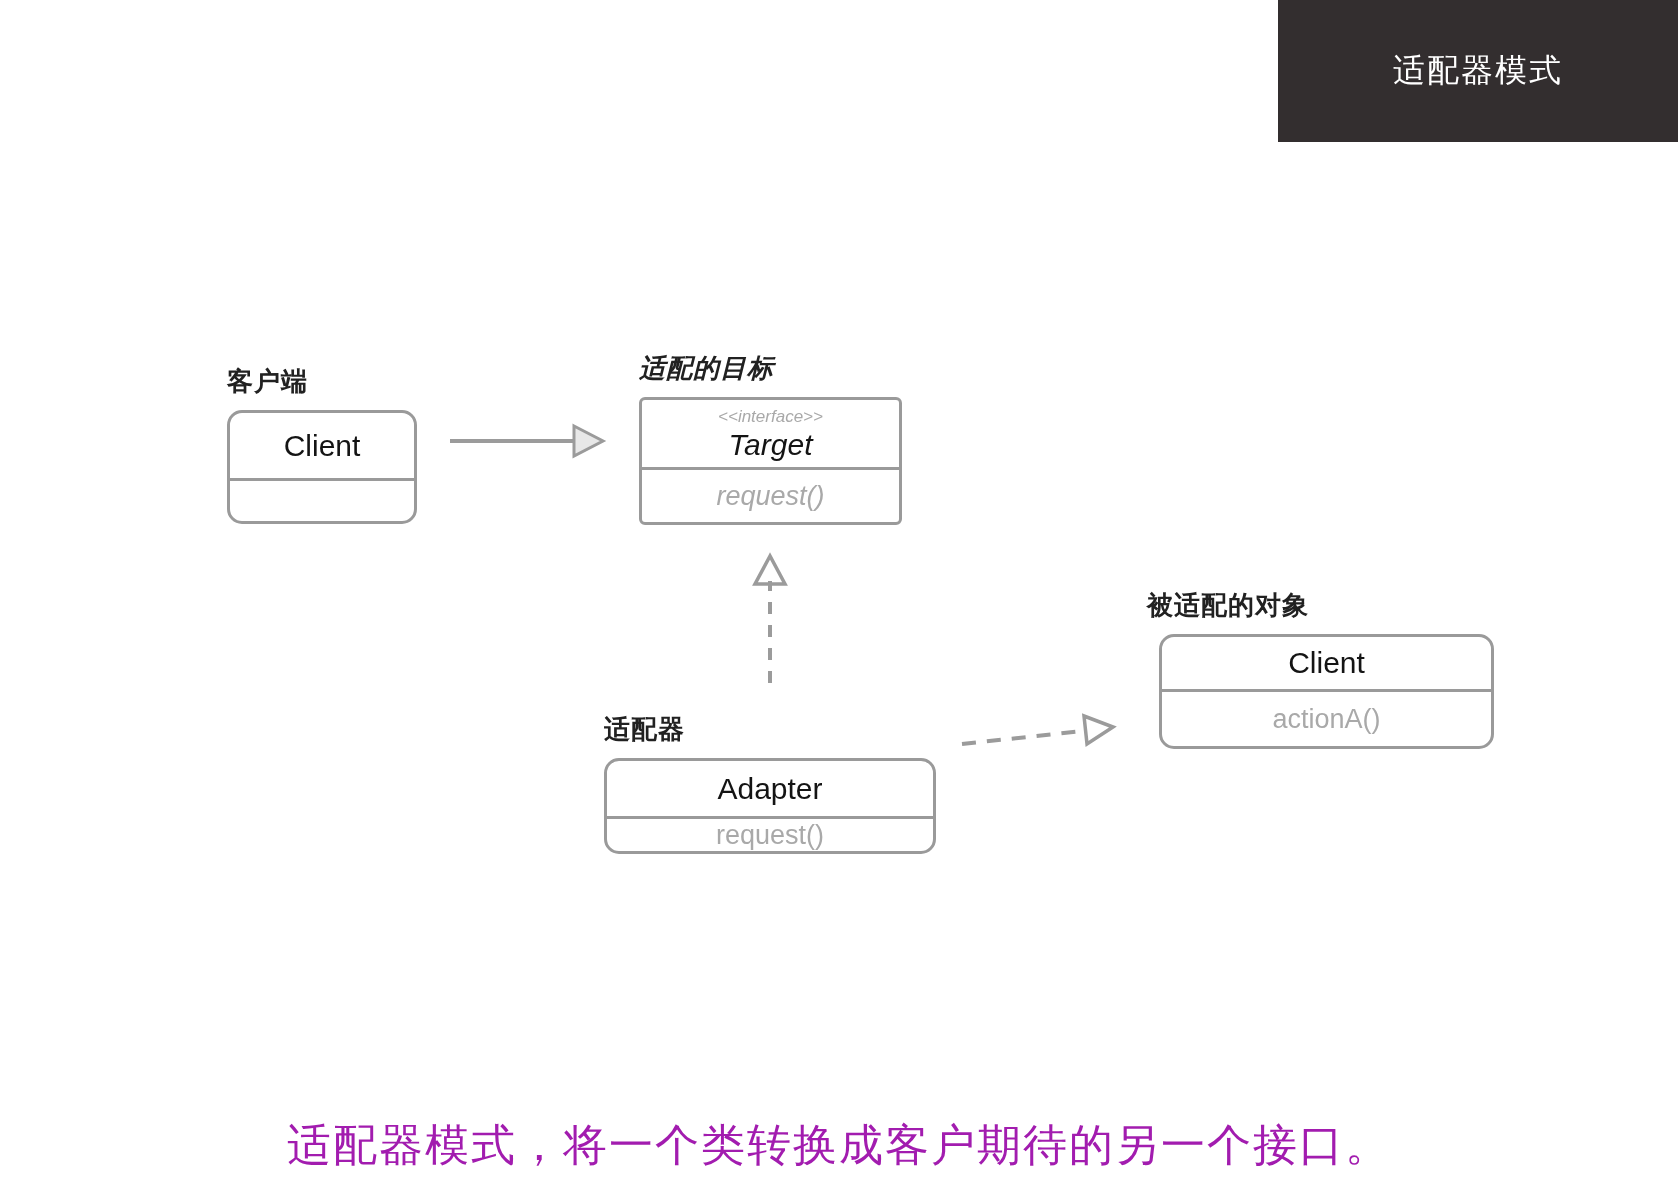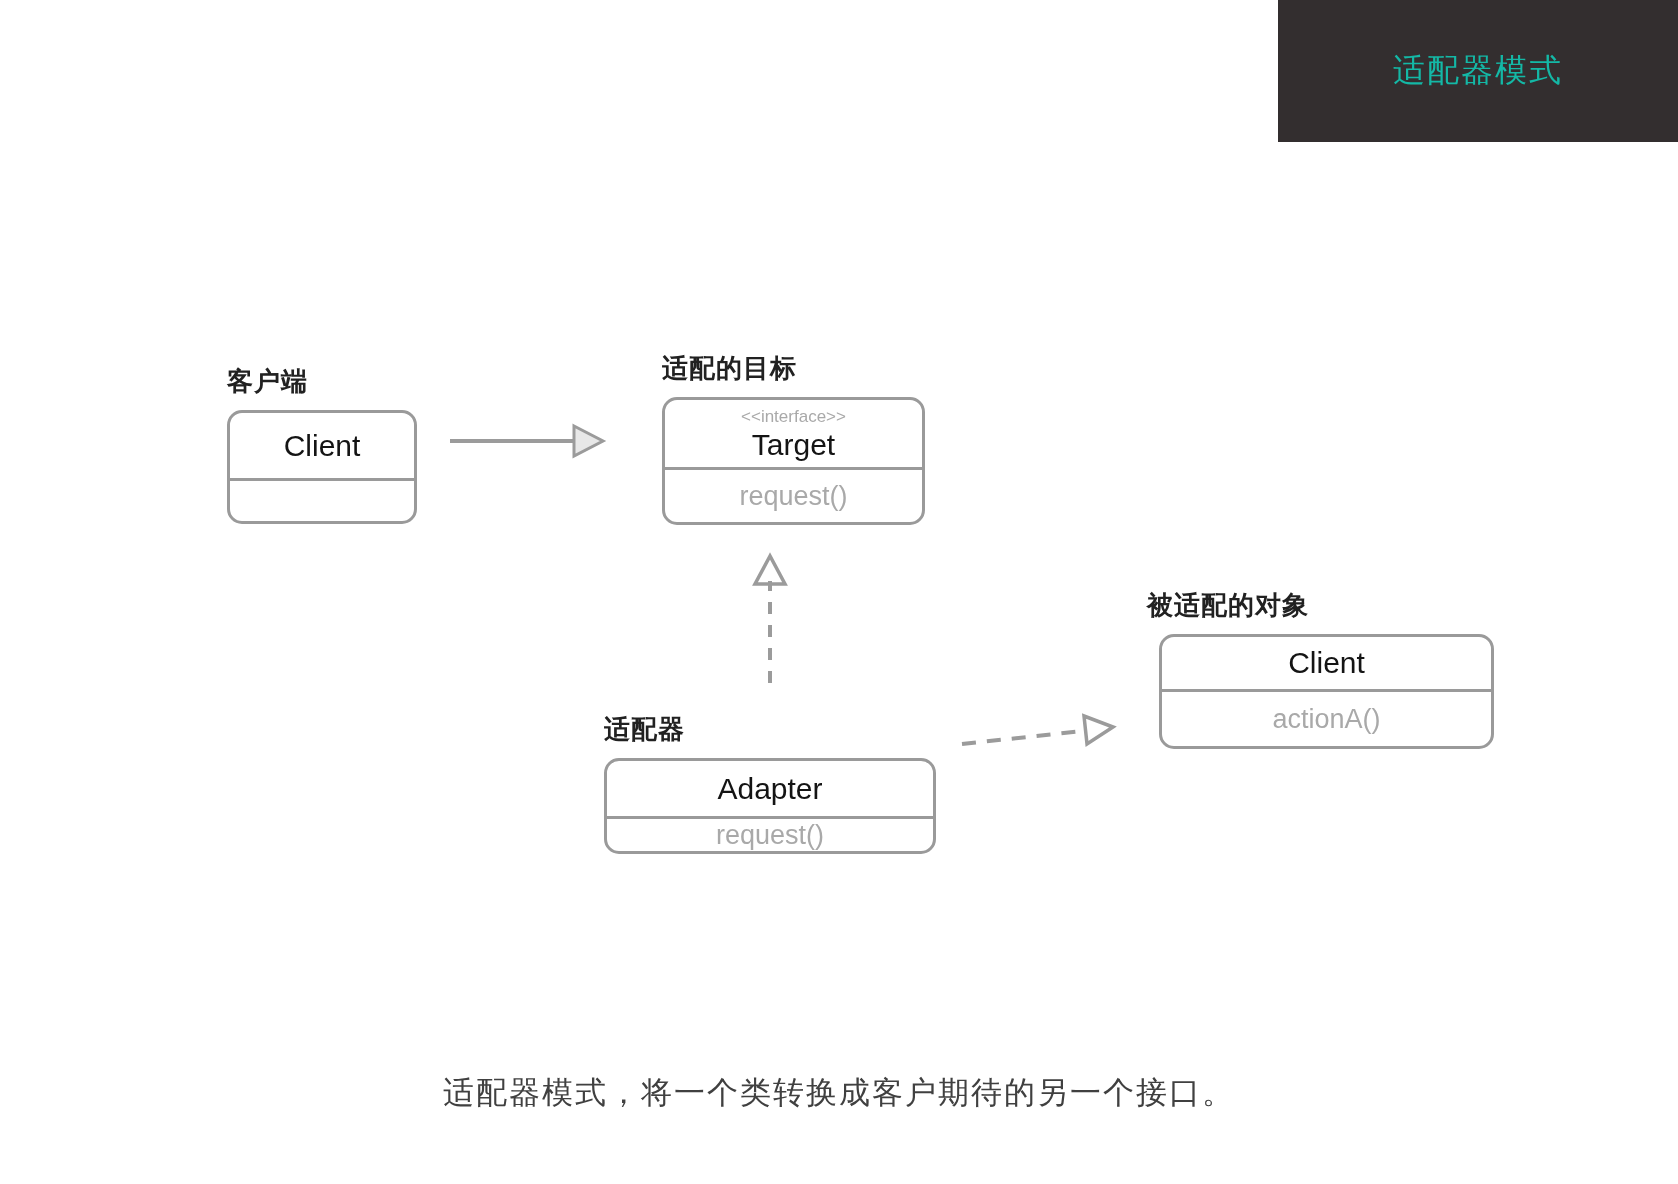--- a/index.html
+++ b/index.html
@@ -9,21 +9,21 @@
     font-family:"Liberation Sans", sans-serif;
     -webkit-font-smoothing:antialiased;
   }
   
   .header{
     position:absolute;left:1278px;top:0;width:400px;height:142px;
     background:#332e2f;
     display:flex;align-items:center;justify-content:center;
   }
   .header-title{
-    color:#14b8a6;font-size:32px;font-weight:500;letter-spacing:2px;
+    color:#ffffff;font-size:32px;font-weight:500;letter-spacing:2px;
   }
   
   .uml{position:absolute;margin-top:24px;}
   .uml-label{
     position:absolute;left:0;bottom:calc(100% + 11px);
     font-size:26px;font-weight:600;color:#212121;white-space:nowrap;
     letter-spacing:1px;
   }
   .uml-box{
     box-sizing:border-box;
@@ -39,36 +39,36 @@
   .uml-bottom{
     flex:1;display:flex;align-items:center;justify-content:center;
   }
   .uml-name{font-size:30px;color:#141414;font-weight:400;}
   .uml-stereotype{font-size:17px;color:#a9a9a9;line-height:22px;}
   .uml-method{font-size:27px;color:#a9a9a9;}
   
   #uml-client{left:227px;top:386px;}
   #uml-client .uml-box{width:190px;height:114px;}
   #uml-client .uml-top{height:68px;}
-  #uml-target{left:662px;top:373px;}
-  #uml-target .uml-box{width:263px;height:128px;}
+  #uml-target{left:639px;top:373px;font-style:italic;}
+  #uml-target .uml-box{width:263px;height:128px;border-radius:6px;}
   #uml-target .uml-top{height:70px;}
   #uml-adapter{left:604px;top:734px;}
   #uml-adapter .uml-box{width:332px;height:96px;}
   #uml-adapter .uml-top{height:58px;}
   #uml-adaptee{left:1147px;top:610px;padding-left:12px;}
   #uml-adaptee .uml-box{width:335px;height:115px;}
   #uml-adaptee .uml-top{height:55px;}
   
   .connector-layer{position:absolute;left:0;top:0;width:1678px;height:1184px;}
   
   .caption{
-    position:absolute;left:0;top:1072px;width:1678px;
+    position:absolute;left:0;top:1116px;width:1678px;
     text-align:center;
-    font-size:31px;color:#404040;letter-spacing:2px;
+    font-size:44px;color:#a21caf;letter-spacing:2px;
   }
 </style>
 </head>
 <body>
 
 <div class="header">
   <span class="header-title">适配器模式</span>
 </div>
 
 <svg class="connector-layer" viewBox="0 0 1678 1184" xmlns="http://www.w3.org/2000/svg">

